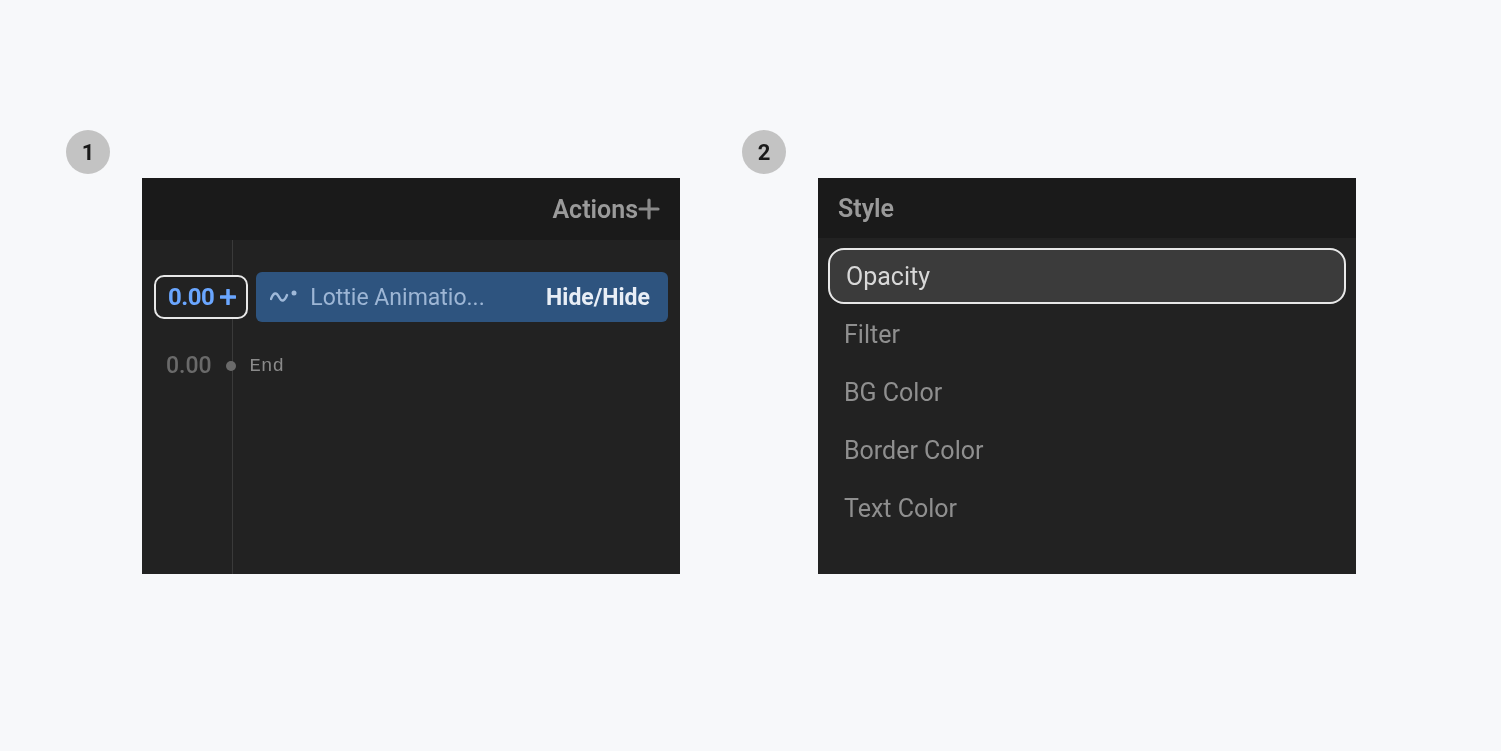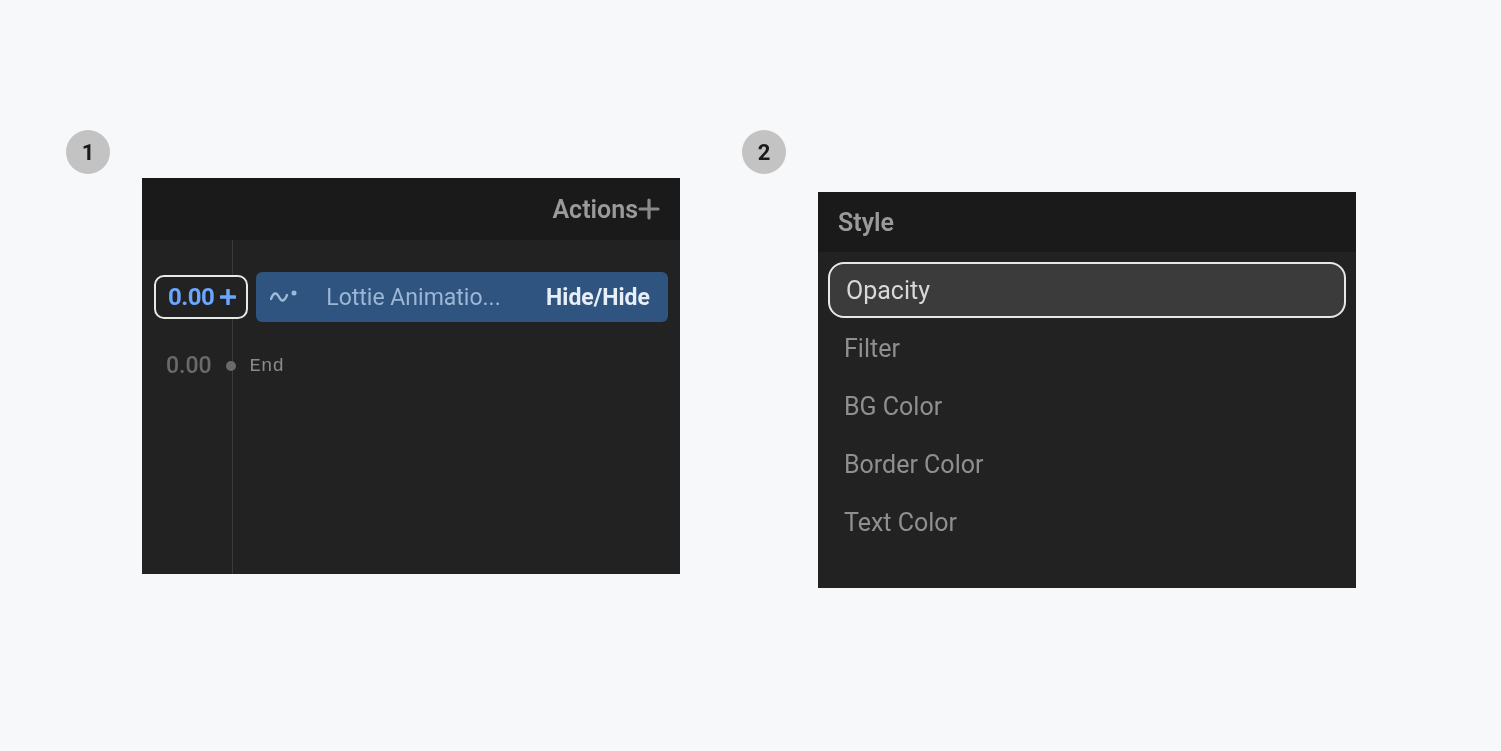--- a/index.html
+++ b/index.html
@@ -96,21 +96,21 @@
     line-height: 1;
   }
   .action-chip {
     flex: 1;
     background: #2e547f;
     border-radius: 6px;
     height: 50px;
     display: flex;
     align-items: center;
     padding: 0 18px 0 14px;
-    gap: 26px;
+    gap: 10px;
     overflow: hidden;
   }
   .squiggle-icon {
     color: #9fb9d9;
     flex-shrink: 0;
   }
   .action-name {
     color: #9db6d5;
     font-size: 23px;
     white-space: nowrap;
@@ -145,21 +145,21 @@
     background: #6a6a6a;
   }
   .end-label {
     color: #8a8a8a;
     font-size: 19px;
     font-family: Liberation Mono, monospace;
   }
 
   
   #badge2 { left: 742px; top: 130px; }
-  #panel2 { left: 818px; top: 192px; width: 538px; height: 396px; }
+  #panel2 { left: 818px; top: 178px; width: 538px; height: 396px; }
   .style-header {
     background: #1a1a1a;
     height: 60px;
     display: flex;
     align-items: center;
     padding: 0 20px;
   }
   .style-list {
     padding: 10px 10px;
     display: flex;

